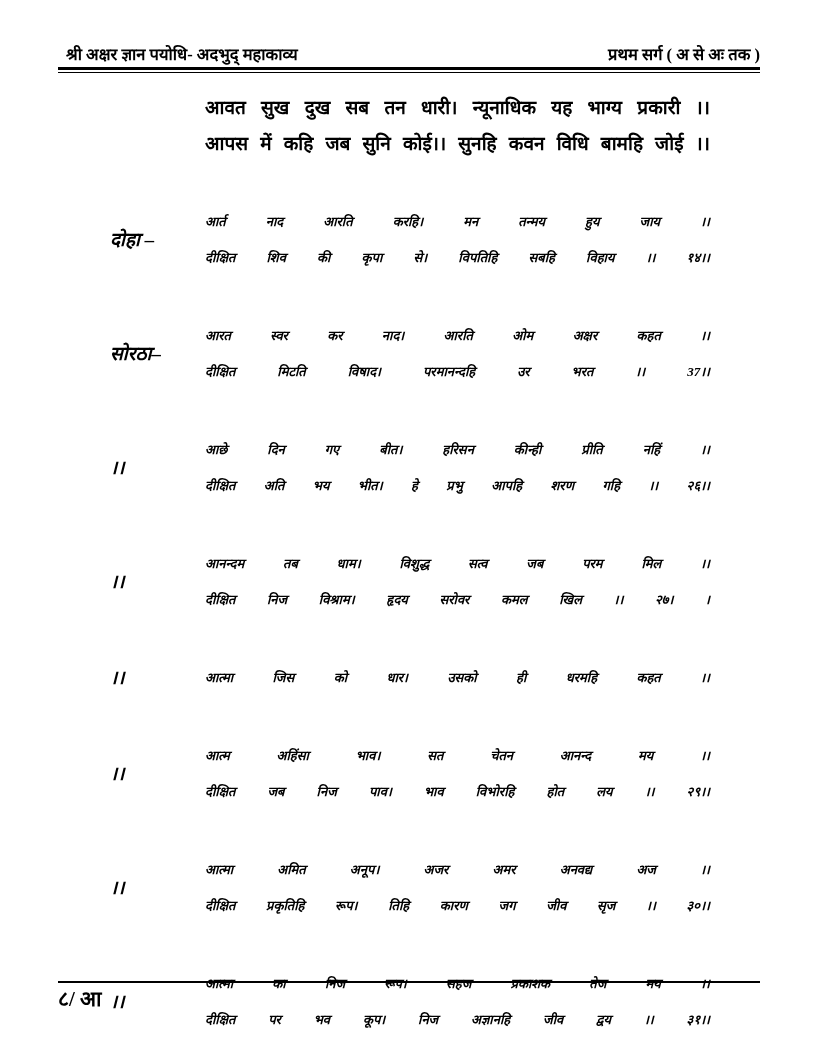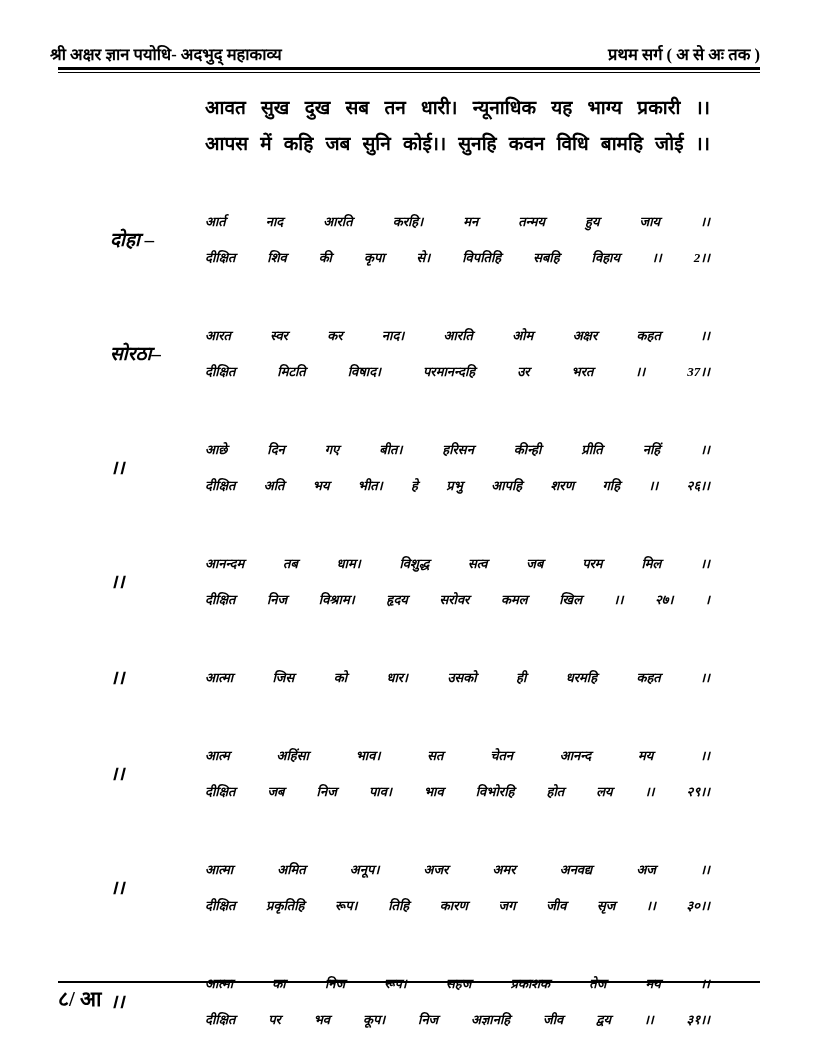--- a/index.html
+++ b/index.html
@@ -7,21 +7,21 @@
     position:relative;
     width:816px;height:1056px;
     margin:0 auto;
     background:#ffffff;
     box-sizing:border-box;
     font-family:"Liberation Serif","DejaVu Serif",serif;
     color:#000;
     overflow:hidden;
   }
   .header{
-    position:absolute;left:50px;right:56px;top:44px;
+    position:absolute;left:66px;right:56px;top:44px;
     display:flex;justify-content:space-between;align-items:flex-end;
     font-size:16.5px;font-weight:bold;line-height:22px;
     white-space:nowrap;
   }
   .rule-double{
     position:absolute;left:58px;right:56px;top:67px;
     border-top:3px solid #000;
   }
   .rule-double::after{
     content:"";display:block;margin-top:1.5px;
@@ -85,21 +85,21 @@
 
     <div class="opening">
       <div class="jline">आवत सुख दुख सब तन धारी। न्यूनाधिक यह भाग्य प्रकारी ।।</div>
       <div class="jline">आपस में कहि जब सुनि कोई।। सुनहि कवन विधि बामहि जोई ।।</div>
     </div>
 
     <div class="verse-group">
       <div class="verse-label">दोहा –</div>
       <div class="verse-lines">
         <div class="jline">आर्त नाद आरति करहि। मन तन्मय हुय जाय ।।</div>
-        <div class="jline">दीक्षित शिव की कृपा से। विपतिहि सबहि विहाय ।। 2।।</div>
+        <div class="jline">दीक्षित शिव की कृपा से। विपतिहि सबहि विहाय ।। १४।।</div>
       </div>
     </div>
 
     <div class="verse-group">
       <div class="verse-label">सोरठा–</div>
       <div class="verse-lines">
         <div class="jline">आरत स्वर कर नाद। आरति ओम अक्षर कहत ।।</div>
         <div class="jline">दीक्षित मिटति विषाद। परमानन्दहि उर भरत ।। 37।।</div>
       </div>
     </div>

